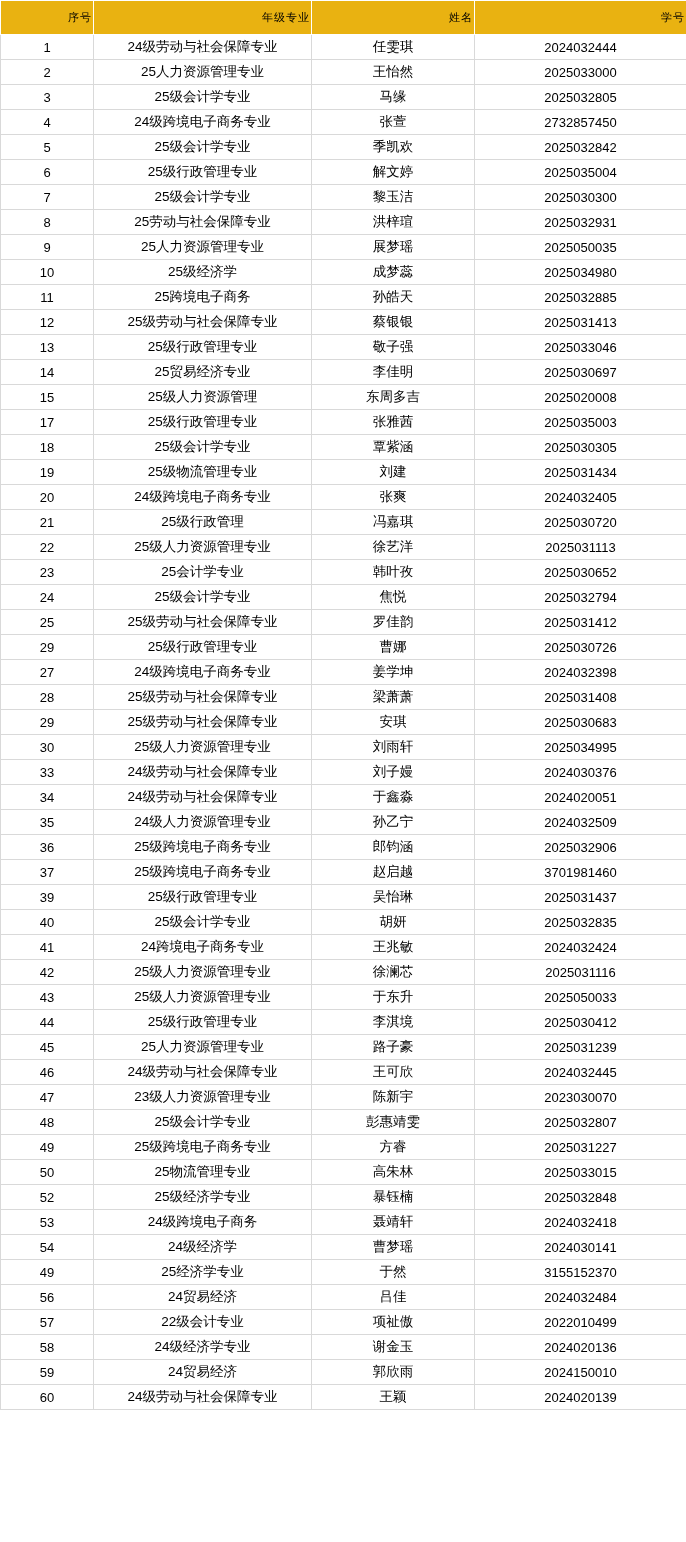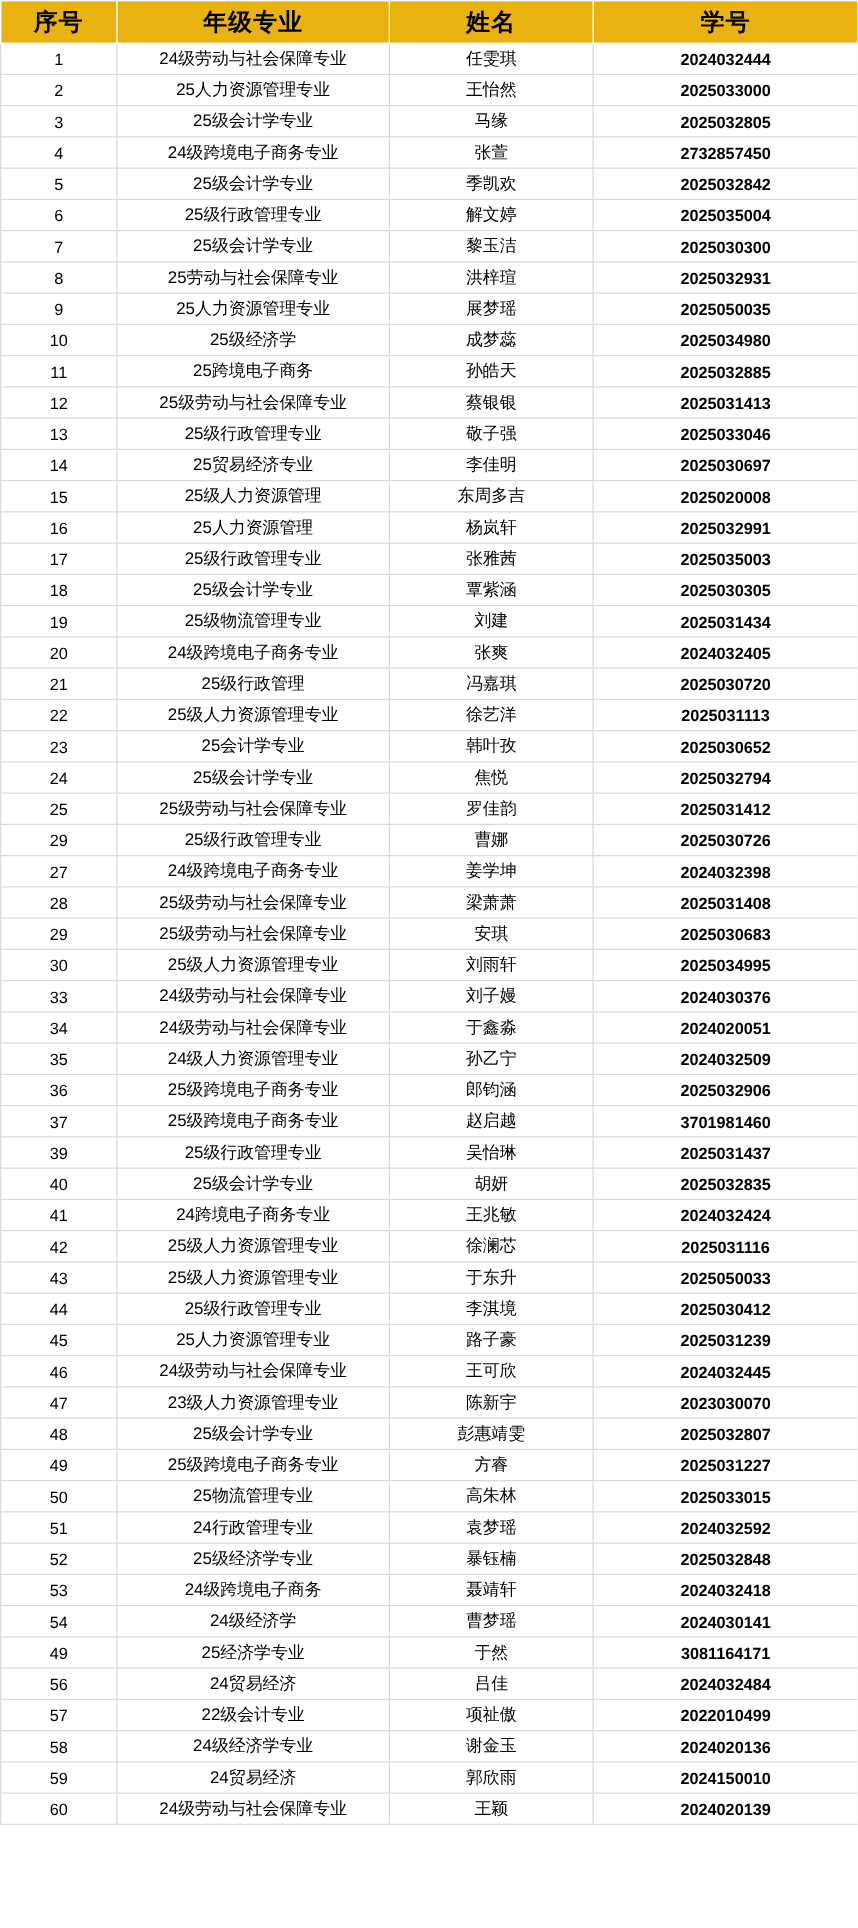--- a/index.html
+++ b/index.html
@@ -17,39 +17,39 @@
     table-layout: fixed;
   }
   table.roster col.c-idx { width: 93px; }
   table.roster col.c-major { width: 218px; }
   table.roster col.c-name { width: 163px; }
   table.roster col.c-id { width: 212px; }
 
   table.roster th {
     background: #e9b211;
     color: #000000;
-    font-size: 19px;
-    font-weight: bold;
+    font-size: 11px;
+    font-weight: normal;
     height: 31px;
     border: 1px solid #ffffff;
-    text-align: center;
+    text-align: right;
     letter-spacing: 1px;
   }
   table.roster td {
     border: 1px solid #d9d9d9;
     height: 22px;
     font-size: 13.5px;
     color: #000000;
     text-align: center;
     vertical-align: middle;
     white-space: nowrap;
     overflow: hidden;
   }
   table.roster td.idx { font-size: 13px; }
-  table.roster td.sid { font-size: 13px; font-weight: bold; }
+  table.roster td.sid { font-size: 13px; }
 </style>
 </head>
 <body>
 
 <table class="roster">
   <colgroup>
     <col class="c-idx">
     <col class="c-major">
     <col class="c-name">
     <col class="c-id">
@@ -147,26 +147,20 @@
         <td class="name">李佳明</td>
         <td class="sid">2025030697</td>
       </tr>
       <tr>
         <td class="idx">15</td>
         <td class="major">25级人力资源管理</td>
         <td class="name">东周多吉</td>
         <td class="sid">2025020008</td>
       </tr>
       <tr>
-        <td class="idx">16</td>
-        <td class="major">25人力资源管理</td>
-        <td class="name">杨岚轩</td>
-        <td class="sid">2025032991</td>
-      </tr>
-      <tr>
         <td class="idx">17</td>
         <td class="major">25级行政管理专业</td>
         <td class="name">张雅茜</td>
         <td class="sid">2025035003</td>
       </tr>
       <tr>
         <td class="idx">18</td>
         <td class="major">25级会计学专业</td>
         <td class="name">覃紫涵</td>
         <td class="sid">2025030305</td>
@@ -339,26 +333,20 @@
         <td class="name">方睿</td>
         <td class="sid">2025031227</td>
       </tr>
       <tr>
         <td class="idx">50</td>
         <td class="major">25物流管理专业</td>
         <td class="name">高朱林</td>
         <td class="sid">2025033015</td>
       </tr>
       <tr>
-        <td class="idx">51</td>
-        <td class="major">24行政管理专业</td>
-        <td class="name">袁梦瑶</td>
-        <td class="sid">2024032592</td>
-      </tr>
-      <tr>
         <td class="idx">52</td>
         <td class="major">25级经济学专业</td>
         <td class="name">暴钰楠</td>
         <td class="sid">2025032848</td>
       </tr>
       <tr>
         <td class="idx">53</td>
         <td class="major">24级跨境电子商务</td>
         <td class="name">聂靖轩</td>
         <td class="sid">2024032418</td>
@@ -366,21 +354,21 @@
       <tr>
         <td class="idx">54</td>
         <td class="major">24级经济学</td>
         <td class="name">曹梦瑶</td>
         <td class="sid">2024030141</td>
       </tr>
       <tr>
         <td class="idx">49</td>
         <td class="major">25经济学专业</td>
         <td class="name">于然</td>
-        <td class="sid">3081164171</td>
+        <td class="sid">3155152370</td>
       </tr>
       <tr>
         <td class="idx">56</td>
         <td class="major">24贸易经济</td>
         <td class="name">吕佳</td>
         <td class="sid">2024032484</td>
       </tr>
       <tr>
         <td class="idx">57</td>
         <td class="major">22级会计专业</td>

